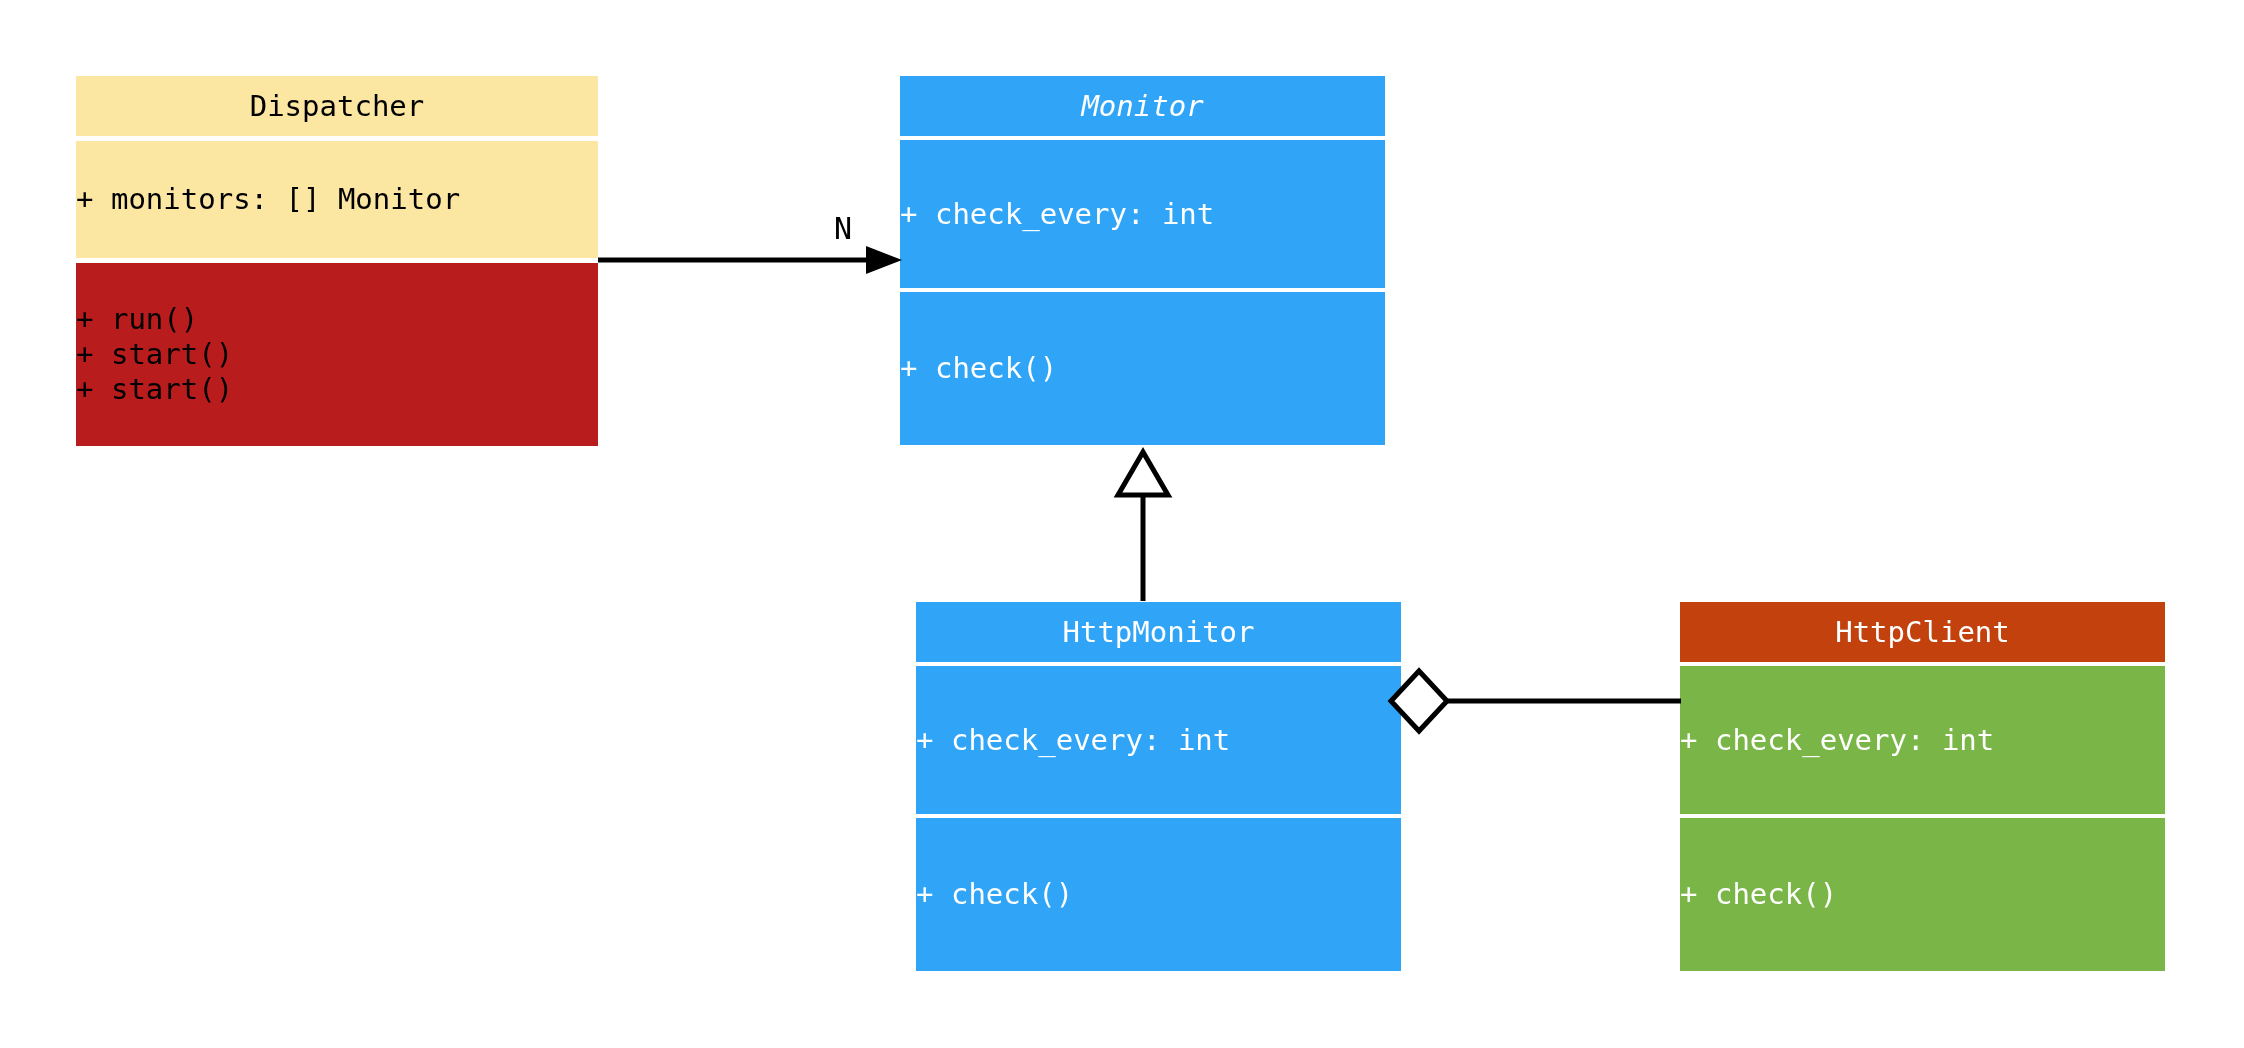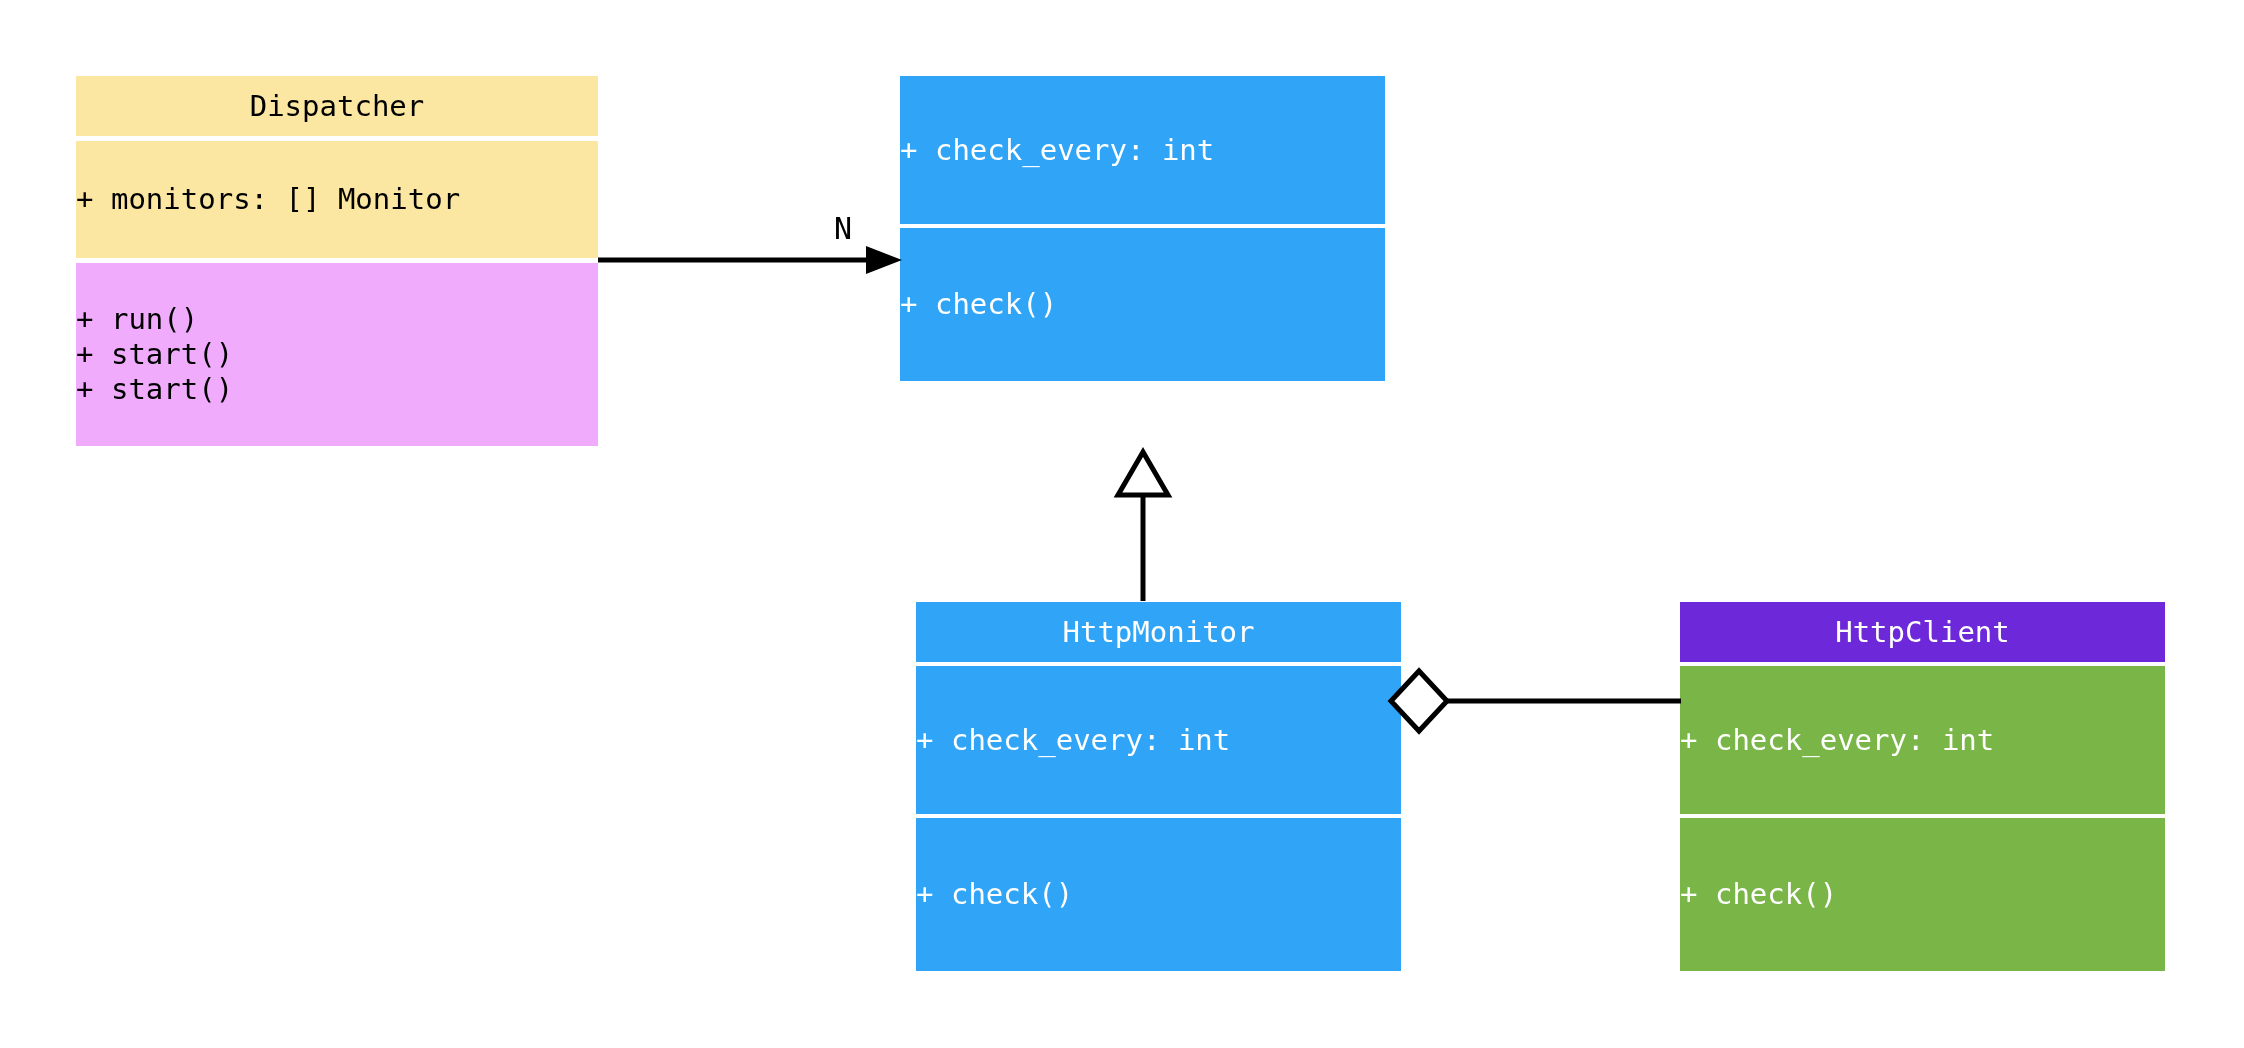--- a/index.html
+++ b/index.html
@@ -60,48 +60,49 @@
 </head>
 <body>
 
 <div class="canvas">
 
   <div class="uml-class" style="left: 76px; top: 76px; width: 522px; --gap: 5px; color: rgb(0, 0, 0);">
     <div class="row title" style="height: 60px; background-color: rgb(251, 231, 162);">Dispatcher</div>
     <div class="row section" style="height: 117px; background-color: rgb(251, 231, 162);">
       <div class="member">+ monitors: [] Monitor</div>
     </div>
-    <div class="row section" style="height: 183px; background-color: #f0abfc;">
+    <div class="row section" style="height: 183px; background-color: #b91c1c;">
       <div class="member">+ run()</div>
       <div class="member">+ start()</div>
       <div class="member">+ start()</div>
     </div>
   </div>
 
   <div class="uml-class" style="left: 900px; top: 76px; width: 485px; --gap: 4px; color: rgb(255, 255, 255);">
+    <div class="row title abstract" style="height: 60px; background-color: rgb(48, 165, 247);">Monitor</div>
     <div class="row section" style="height: 148px; background-color: rgb(48, 165, 247);">
       <div class="member">+ check_every: int</div>
     </div>
     <div class="row section" style="height: 153px; background-color: rgb(48, 165, 247);">
       <div class="member">+ check()</div>
     </div>
   </div>
 
   <div class="uml-class" style="left: 900px; top: 602px; width: 485px; --gap: 4px; color: rgb(255, 255, 255); margin-left: 16px;">
     <div class="row title" style="height: 60px; background-color: rgb(48, 165, 247);">HttpMonitor</div>
     <div class="row section" style="height: 148px; background-color: rgb(48, 165, 247);">
       <div class="member">+ check_every: int</div>
     </div>
     <div class="row section" style="height: 153px; background-color: rgb(48, 165, 247);">
       <div class="member">+ check()</div>
     </div>
   </div>
 
   <div class="uml-class" style="left: 1680px; top: 602px; width: 485px; --gap: 4px; color: rgb(255, 255, 255);">
-    <div class="row title" style="height: 60px; background-color: #6d28d9;">HttpClient</div>
+    <div class="row title" style="height: 60px; background-color: #c2410c;">HttpClient</div>
     <div class="row section" style="height: 148px; background-color: rgb(122, 182, 71);">
       <div class="member">+ check_every: int</div>
     </div>
     <div class="row section" style="height: 153px; background-color: rgb(122, 182, 71);">
       <div class="member">+ check()</div>
     </div>
   </div>
 
   <svg class="connectors" width="2244" height="1048" viewBox="0 0 2244 1048">
 

